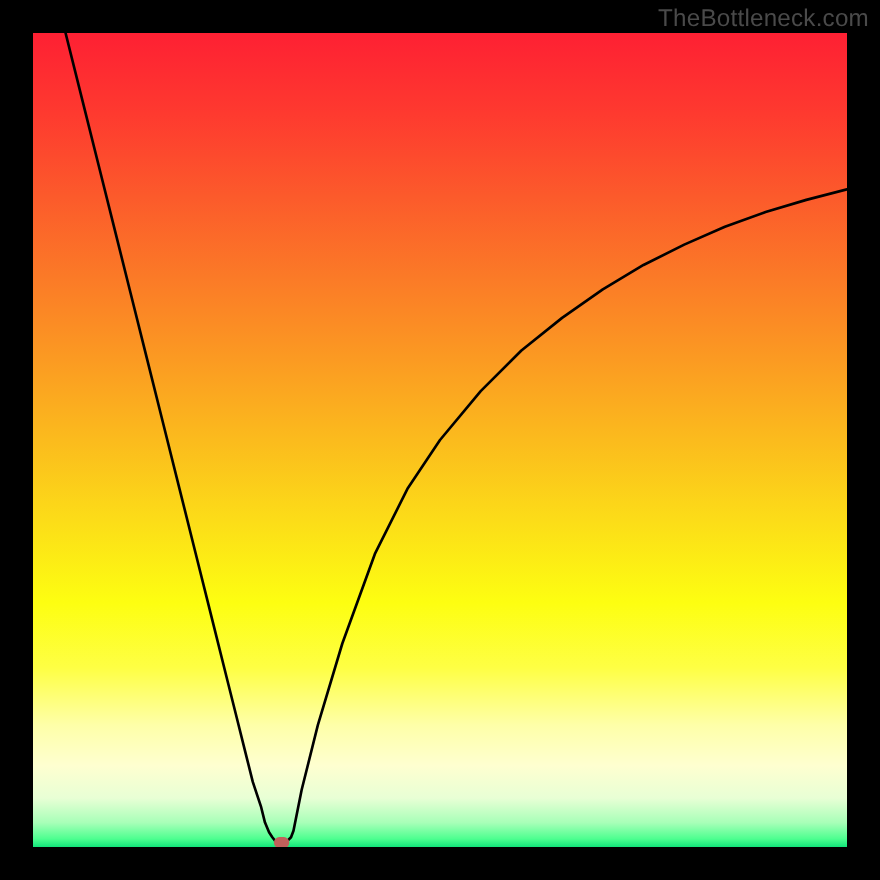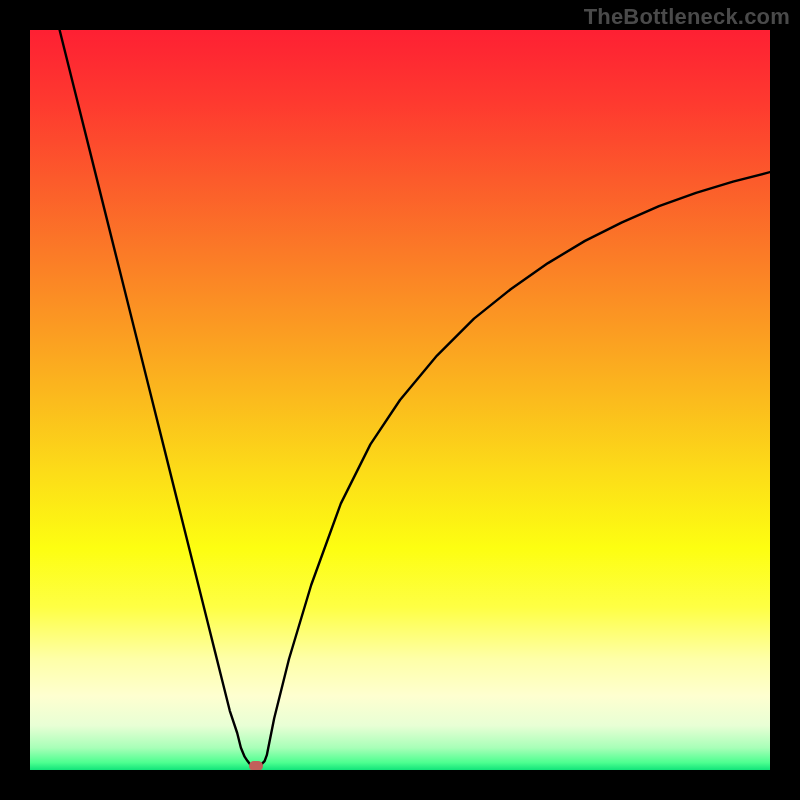--- a/index.html
+++ b/index.html
@@ -16,21 +16,21 @@
     width: 800px;
     height: 800px;
     background: #000;
   }
   .watermark {
     position: absolute;
     top: 4px;
     right: 10px;
     color: #4a4a4a;
     font-size: 22px;
-    font-weight: 700;
+    font-weight: 400;
     letter-spacing: 0.2px;
     user-select: none;
   }
   .plot-area {
     position: absolute;
     left: 30px;
     top: 30px;
     width: 740px;
     height: 740px;
     overflow: hidden;

